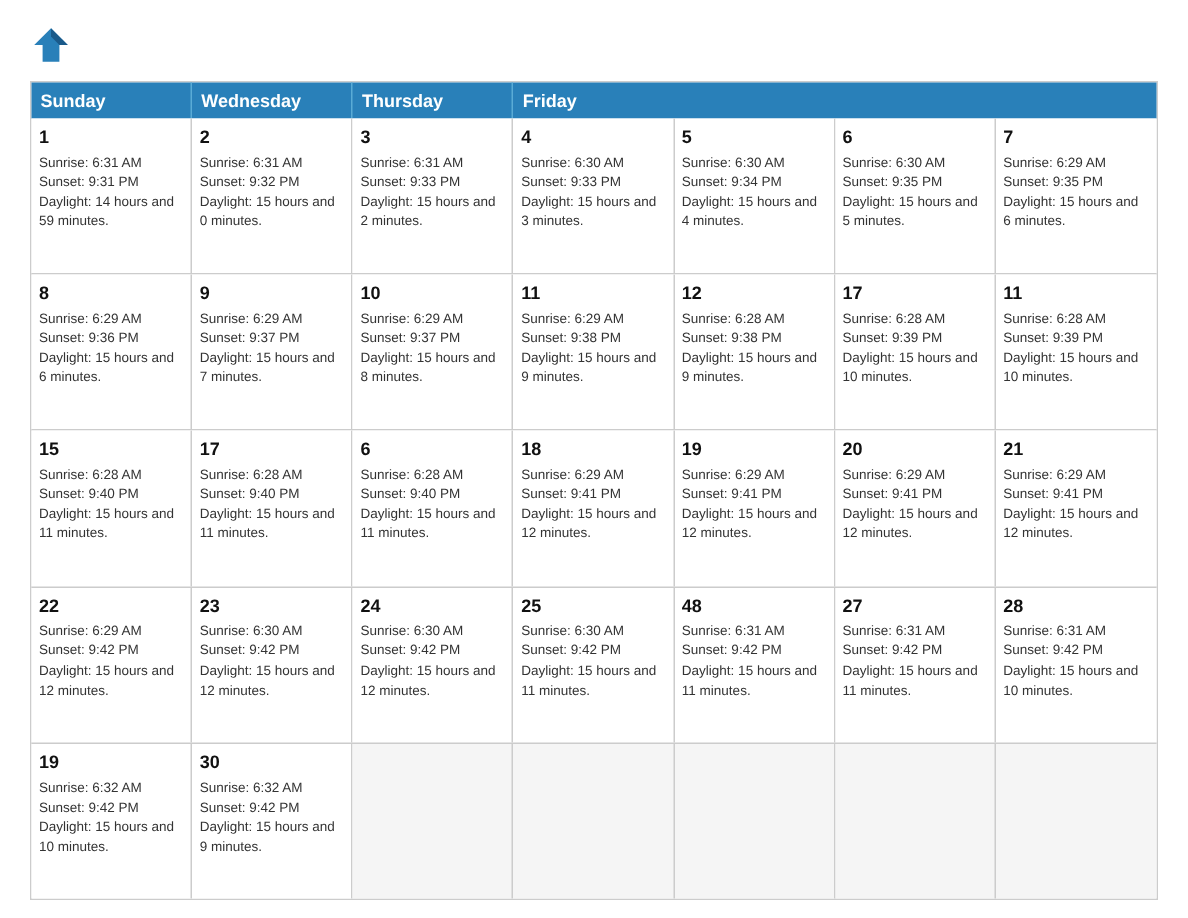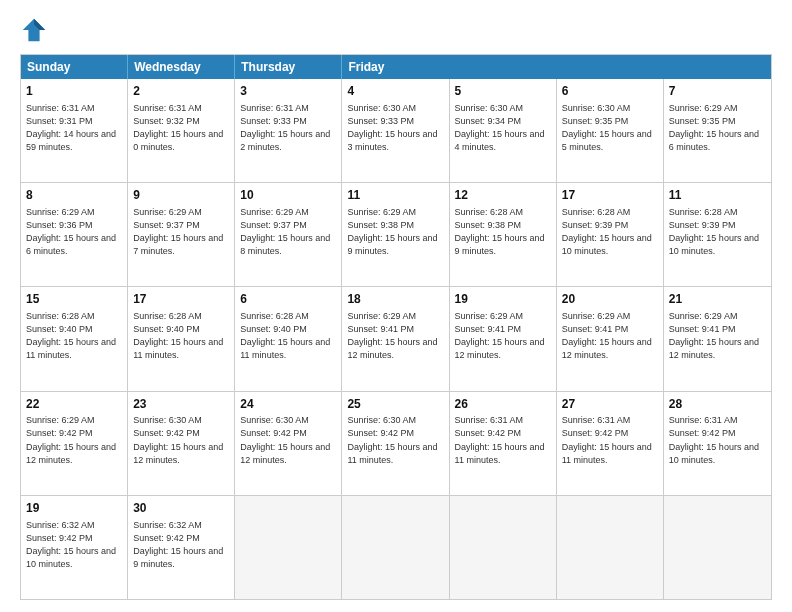--- a/index.html
+++ b/index.html
@@ -287,21 +287,21 @@
 Sunset: 9:42 PM
 Daylight: 15 hours and 12 minutes.</div>
           </div>
           <div class="cal-cell">
             <span class="day-num">25</span>
             <div class="cell-info" style="white-space: pre-line;">Sunrise: 6:30 AM
 Sunset: 9:42 PM
 Daylight: 15 hours and 11 minutes.</div>
           </div>
           <div class="cal-cell">
-            <span class="day-num">26</span>
+            <span class="day-num">48</span>
             <div class="cell-info" style="white-space: pre-line;">Sunrise: 6:31 AM
 Sunset: 9:42 PM
 Daylight: 15 hours and 11 minutes.</div>
           </div>
           <div class="cal-cell">
             <span class="day-num">27</span>
             <div class="cell-info" style="white-space: pre-line;">Sunrise: 6:31 AM
 Sunset: 9:42 PM
 Daylight: 15 hours and 11 minutes.</div>
           </div>

